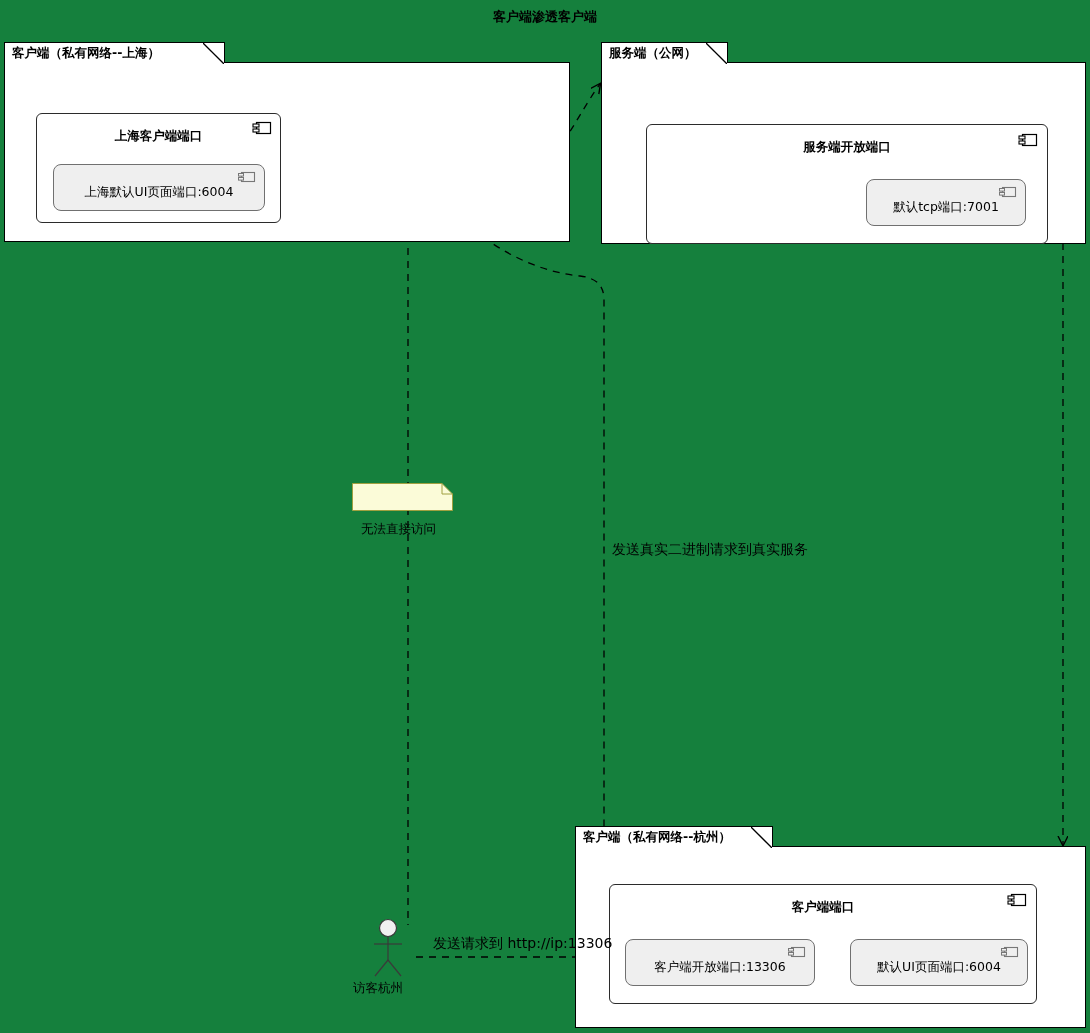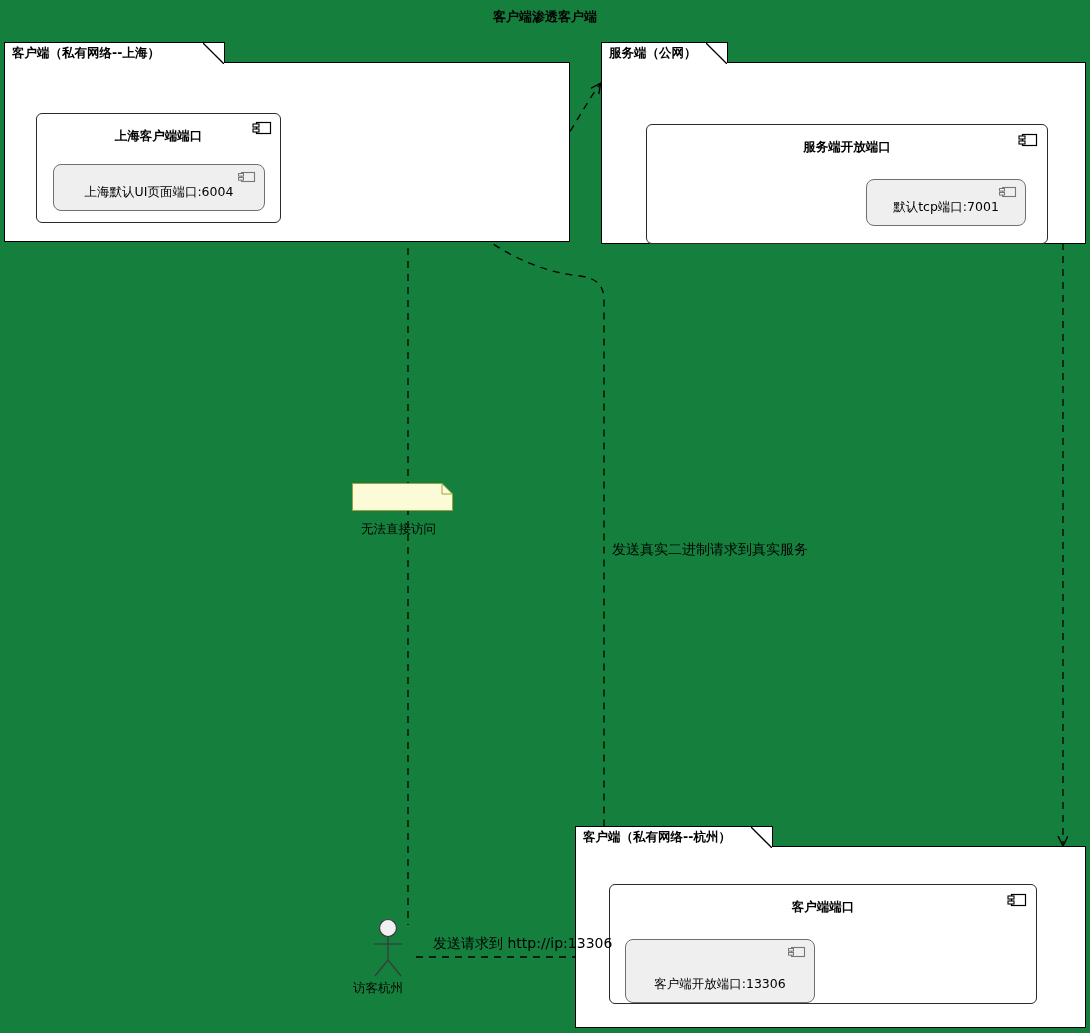--- a/index.html
+++ b/index.html
@@ -295,31 +295,41 @@
     <div class="component" style="left:34px; top:58px; width:428px; height:120px;">
       <span class="comp-icon" style="right:9px; top:8px;">
         <svg width="20" height="14" viewBox="0 0 20 14">
           <rect x="4.5" y="1.5" width="14" height="11" fill="#ffffff" stroke="#000000" stroke-width="1.2"></rect>
           <rect x="1" y="3" width="6" height="3" fill="#ffffff" stroke="#000000" stroke-width="1.1"></rect>
           <rect x="1" y="8" width="6" height="3" fill="#ffffff" stroke="#000000" stroke-width="1.1"></rect>
         </svg>
       </span>
       <div class="component-title">客户端端口</div>
 
-      <div class="leaf" style="left:15px; top:54px; width:190px; height:64px;">
+      <div class="leaf" style="left:15px; top:54px; width:190px; height:47px;">
         <span class="comp-icon" style="right:7px; top:5px;">
           <svg width="20" height="14" viewBox="0 0 20 14">
             <rect x="4.5" y="2.5" width="13" height="9" fill="#efefef" stroke="#777777" stroke-width="1.1"></rect>
             <rect x="1.5" y="3.5" width="5" height="2.6" fill="#efefef" stroke="#777777" stroke-width="1"></rect>
             <rect x="1.5" y="7.5" width="5" height="2.6" fill="#efefef" stroke="#777777" stroke-width="1"></rect>
           </svg>
         </span>
         <div class="leaf-label">客户端开放端口:13306</div>
       </div>
 
+      <div class="leaf" style="left:240px; top:54px; width:178px; height:47px;">
+        <span class="comp-icon" style="right:7px; top:5px;">
+          <svg width="20" height="14" viewBox="0 0 20 14">
+            <rect x="4.5" y="2.5" width="13" height="9" fill="#efefef" stroke="#777777" stroke-width="1.1"></rect>
+            <rect x="1.5" y="3.5" width="5" height="2.6" fill="#efefef" stroke="#777777" stroke-width="1"></rect>
+            <rect x="1.5" y="7.5" width="5" height="2.6" fill="#efefef" stroke="#777777" stroke-width="1"></rect>
+          </svg>
+        </span>
+        <div class="leaf-label">默认UI页面端口:6004</div>
+      </div>
     </div>
   </div>
 
   <div class="note" style="left:352px; top:483px; width:101px; height:28px;">
     <svg width="101" height="28" viewBox="0 0 101 28">
       <path d="M0.5,0.5 L90,0.5 L100.5,11 L100.5,27.5 L0.5,27.5 Z" fill="#fbfbd8" stroke="#a0a040" stroke-width="1"></path>
       <path d="M90,0.5 L90,11 L100.5,11" fill="none" stroke="#a0a040" stroke-width="1"></path>
     </svg>
     <div class="note-text">无法直接访问</div>
   </div>

